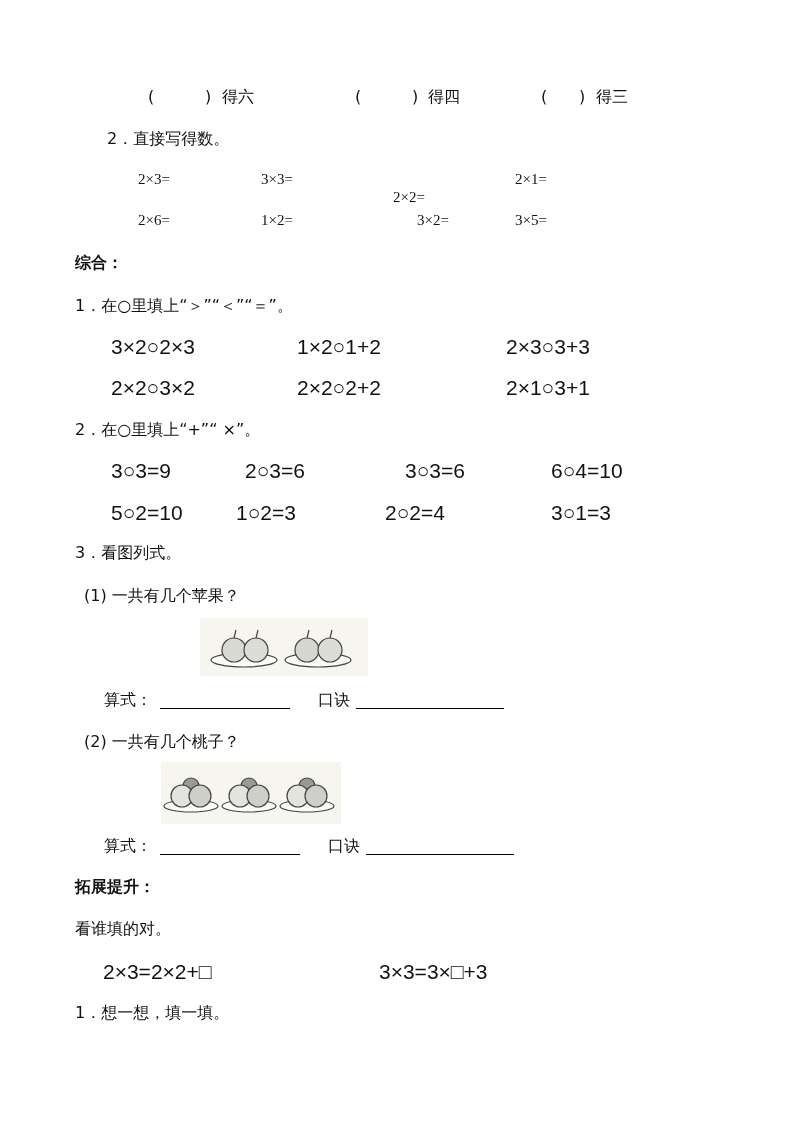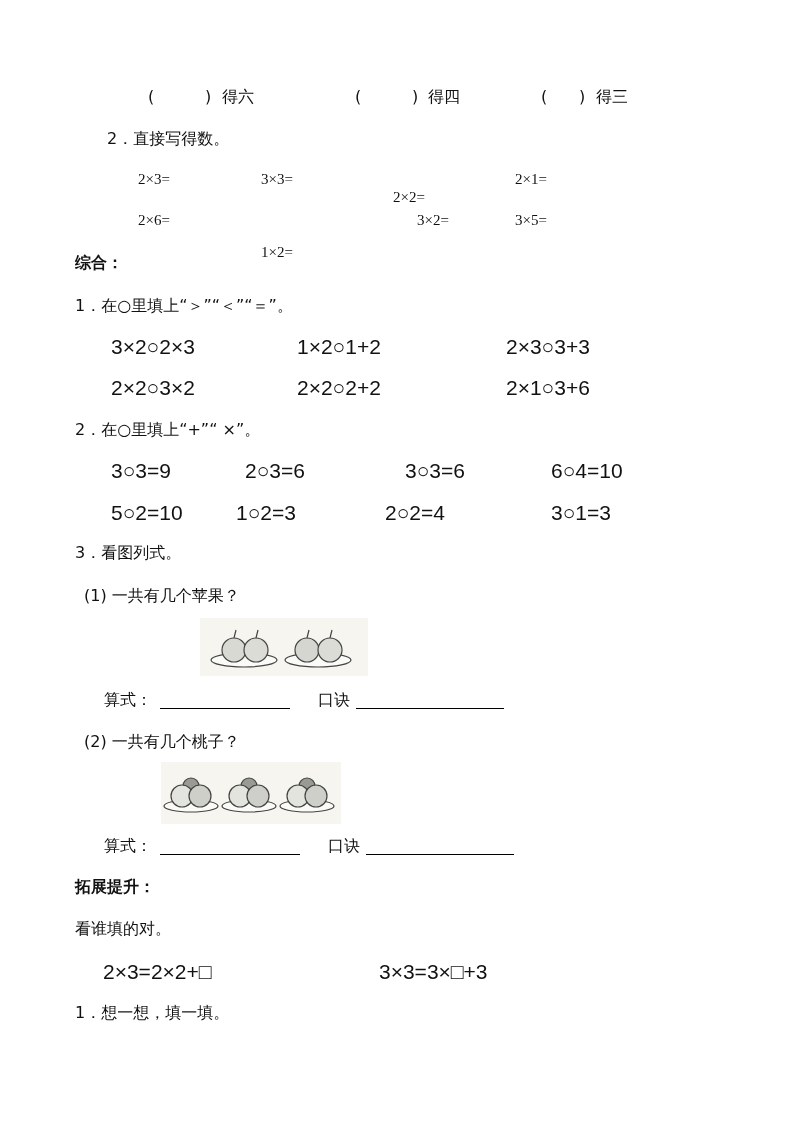--- a/index.html
+++ b/index.html
@@ -32,36 +32,36 @@
 </div>
 
 <div class="abs t16" style="left:107px; top:129px;">2．直接写得数。</div>
 <div>
   <span class="abs eq-small" style="left:138px; top:171px;">2×3=</span>
   <span class="abs eq-small" style="left:261px; top:171px;">3×3=</span>
   <span class="abs eq-small" style="left:393px; top:171px;margin-top:18px;">2×2=</span>
   <span class="abs eq-small" style="left:515px; top:171px;">2×1=</span>
 
   <span class="abs eq-small" style="left:138px; top:212px;">2×6=</span>
-  <span class="abs eq-small" style="left:261px; top:212px;margin-top:32px;">1×2=</span>
+  <span class="abs eq-small" style="left:261px; top:212px;">1×2=</span>
   <span class="abs eq-small" style="left:393px; top:212px;margin-left:24px;">3×2=</span>
   <span class="abs eq-small" style="left:515px; top:212px;">3×5=</span>
 </div>
 
 <div class="abs t16 bold" style="left:75px; top:253px;">综合：</div>
 
 <div class="abs t16" style="left:75px; top:296px;">1．在○里填上“＞”“＜”“＝”。</div>
 <div>
   <span class="abs eq-big" style="left:111px; top:335px;">3×2○2×3</span>
   <span class="abs eq-big" style="left:297px; top:335px;">1×2○1+2</span>
   <span class="abs eq-big" style="left:506px; top:335px;">2×3○3+3</span>
 
   <span class="abs eq-big" style="left:111px; top:376px;">2×2○3×2</span>
   <span class="abs eq-big" style="left:297px; top:376px;">2×2○2+2</span>
-  <span class="abs eq-big" style="left:506px; top:376px;">2×1○3+6</span>
+  <span class="abs eq-big" style="left:506px; top:376px;">2×1○3+1</span>
 </div>
 
 <div class="abs t16" style="left:75px; top:420px;">2．在○里填上“+”“ ×”。</div>
 <div>
   <span class="abs eq-big" style="left:111px; top:459px;">3○3=9</span>
   <span class="abs eq-big" style="left:245px; top:459px;">2○3=6</span>
   <span class="abs eq-big" style="left:405px; top:459px;">3○3=6</span>
   <span class="abs eq-big" style="left:551px; top:459px;">6○4=10</span>
 
   <span class="abs eq-big" style="left:111px; top:501px;">5○2=10</span>

